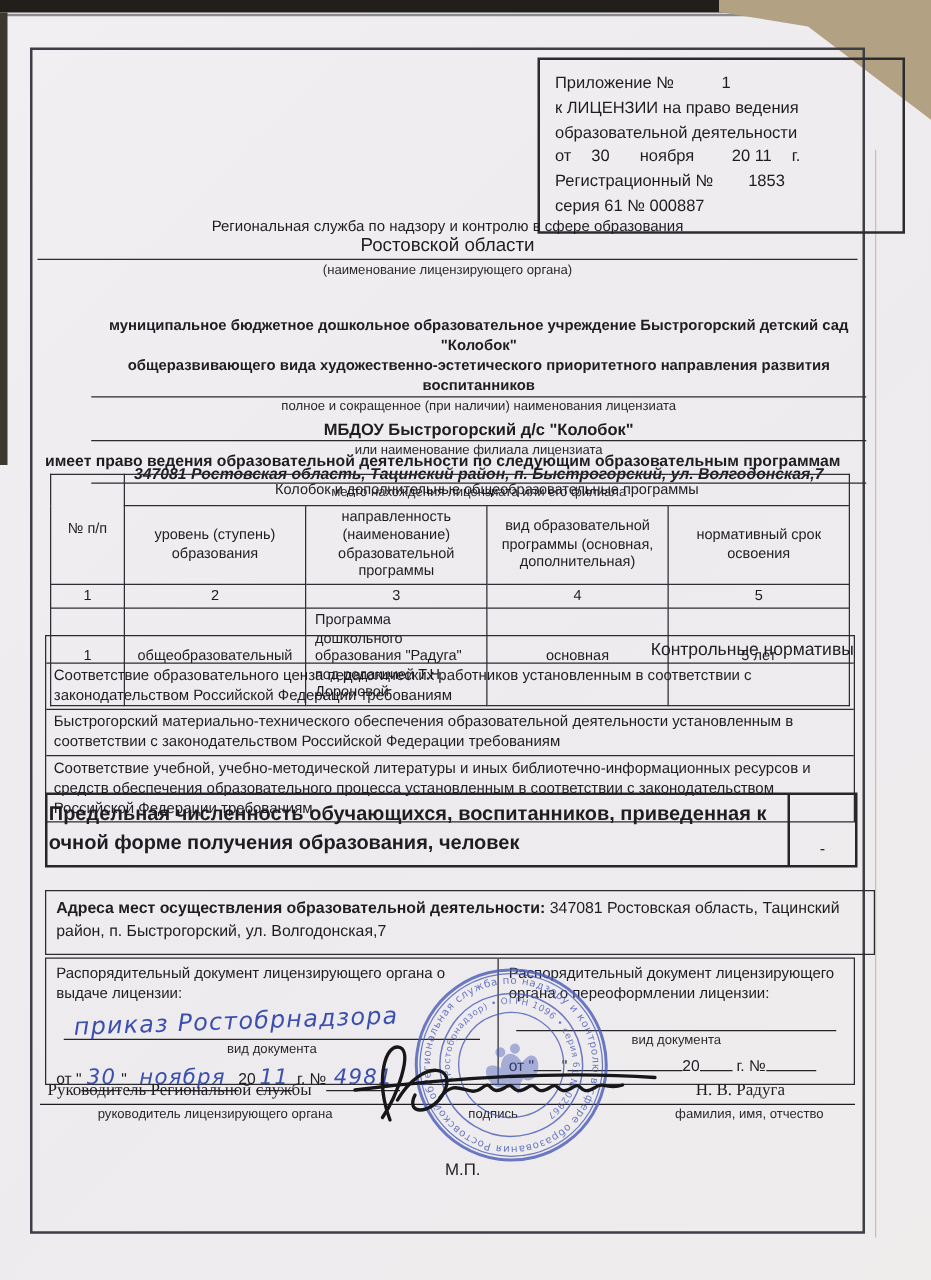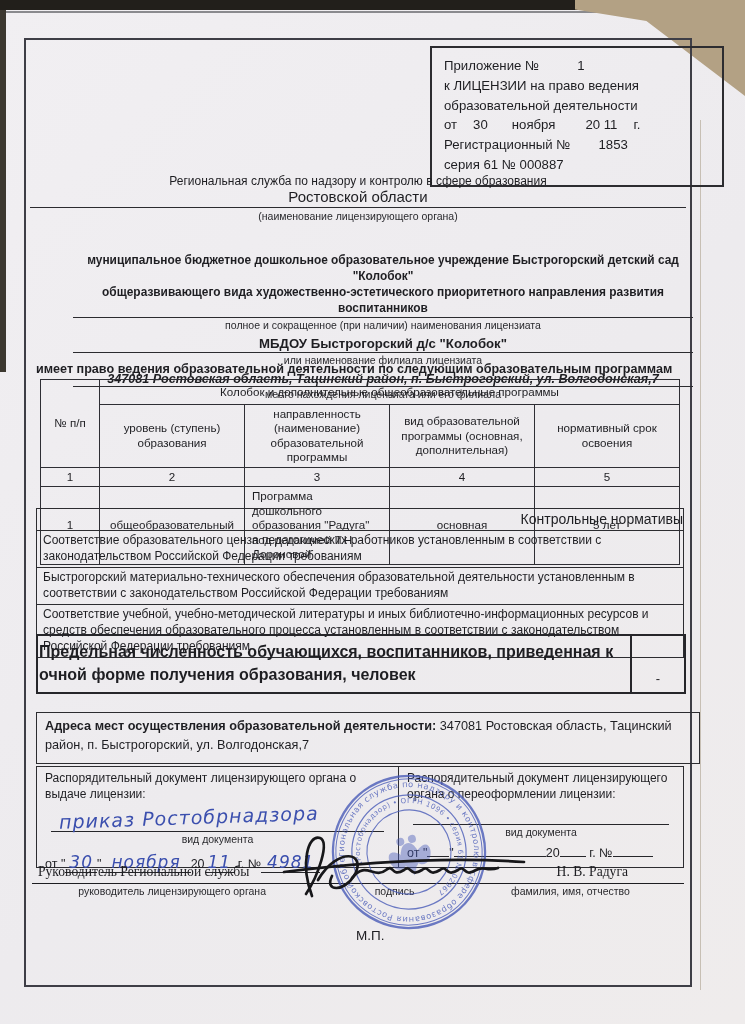--- a/index.html
+++ b/index.html
@@ -91,21 +91,21 @@
   .blank{display:inline-block;border-bottom:1.3px solid #26262a;height:12px;}
 
   
   .sigblock{left:0px;top:824px;width:664px;}
   .sig-line{display:flex;align-items:flex-end;border-bottom:1.8px solid #1d1d21;
             margin:0 6px;padding:0 4px 3px 6px;font-size:13.6px;font-family:Liberation Serif, serif;}
   .sig-spacer{flex:1;}
   .sig-name{padding-right:52px;}
   .sig-caps{display:flex;margin-top:1px;}
   .sig-caps span{display:block;text-align:center;}
-  .cap-a{flex:0 0 44%;} .cap-b{flex:0 0 23%;} .cap-c{flex:0 0 30%;}
+  .cap-a{flex:0 0 44%;} .cap-b{flex:0 0 23%;} .cap-c{flex:0 0 30%;padding-left:29px;}
   .mp{left:330px;top:888px;font-size:13.5px;}
 
   svg text{font-family:"DejaVu Sans",sans-serif;}
 </style>
 </head>
 <body>
 
 <div class="topbar"></div>
 <div class="topbar-line"></div>
 <div class="corner-tan"></div>

